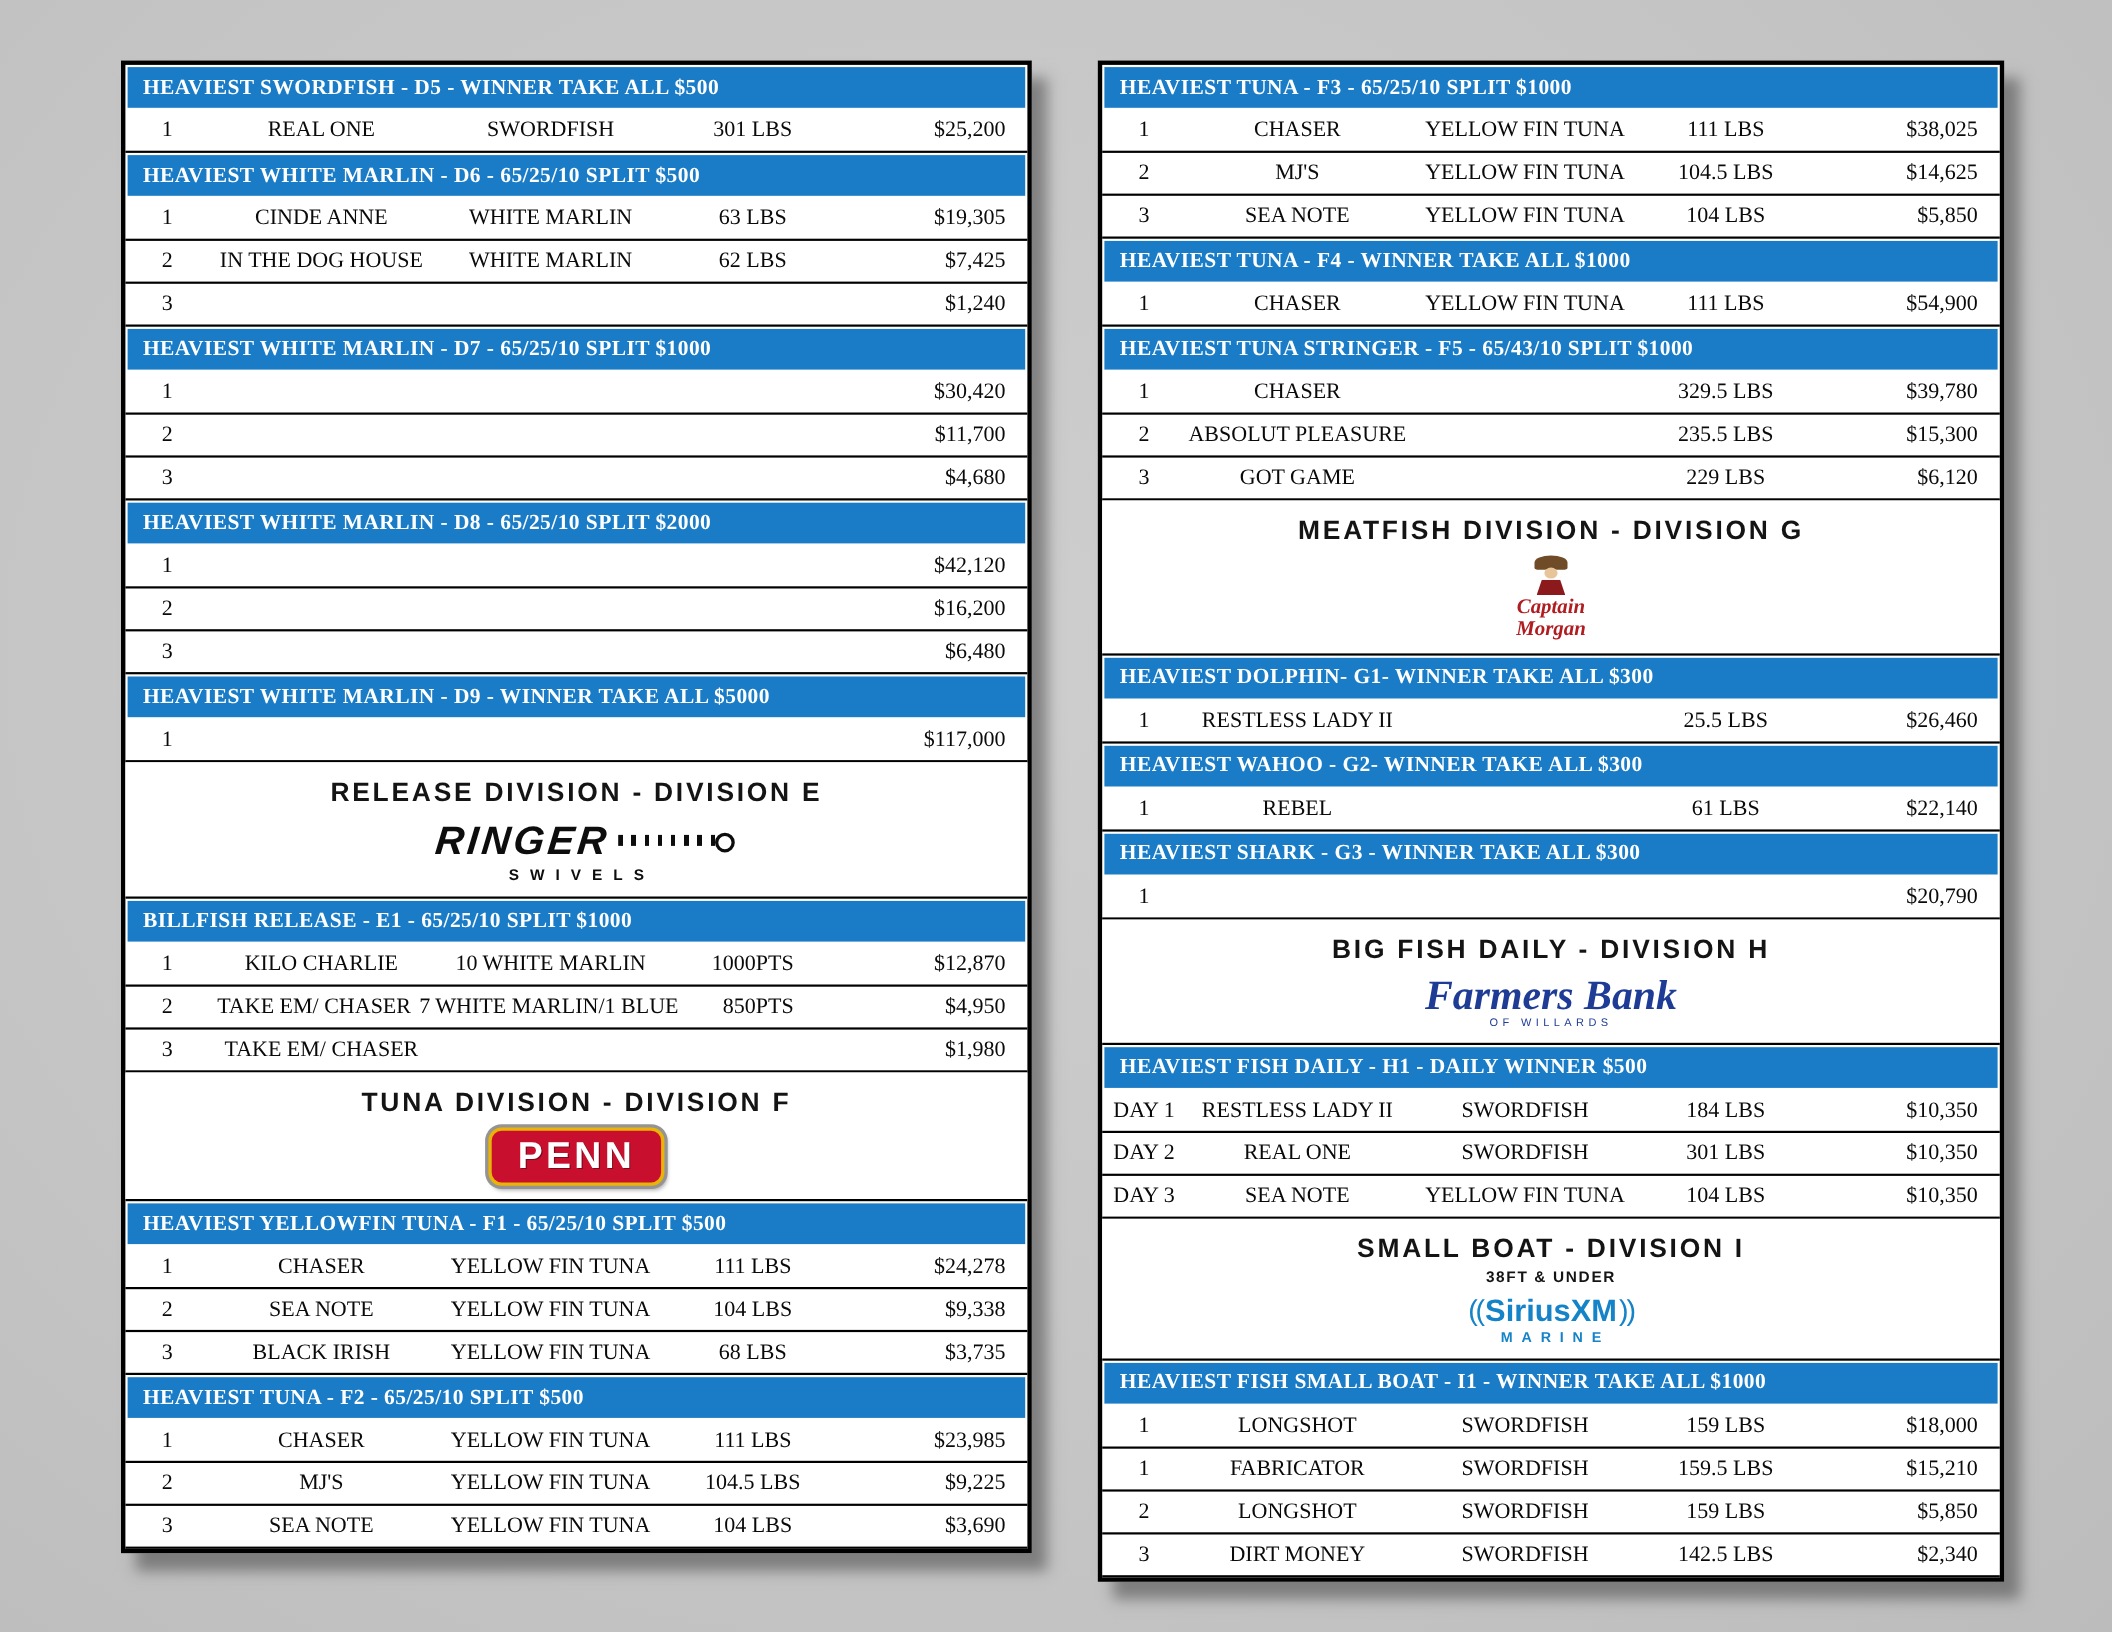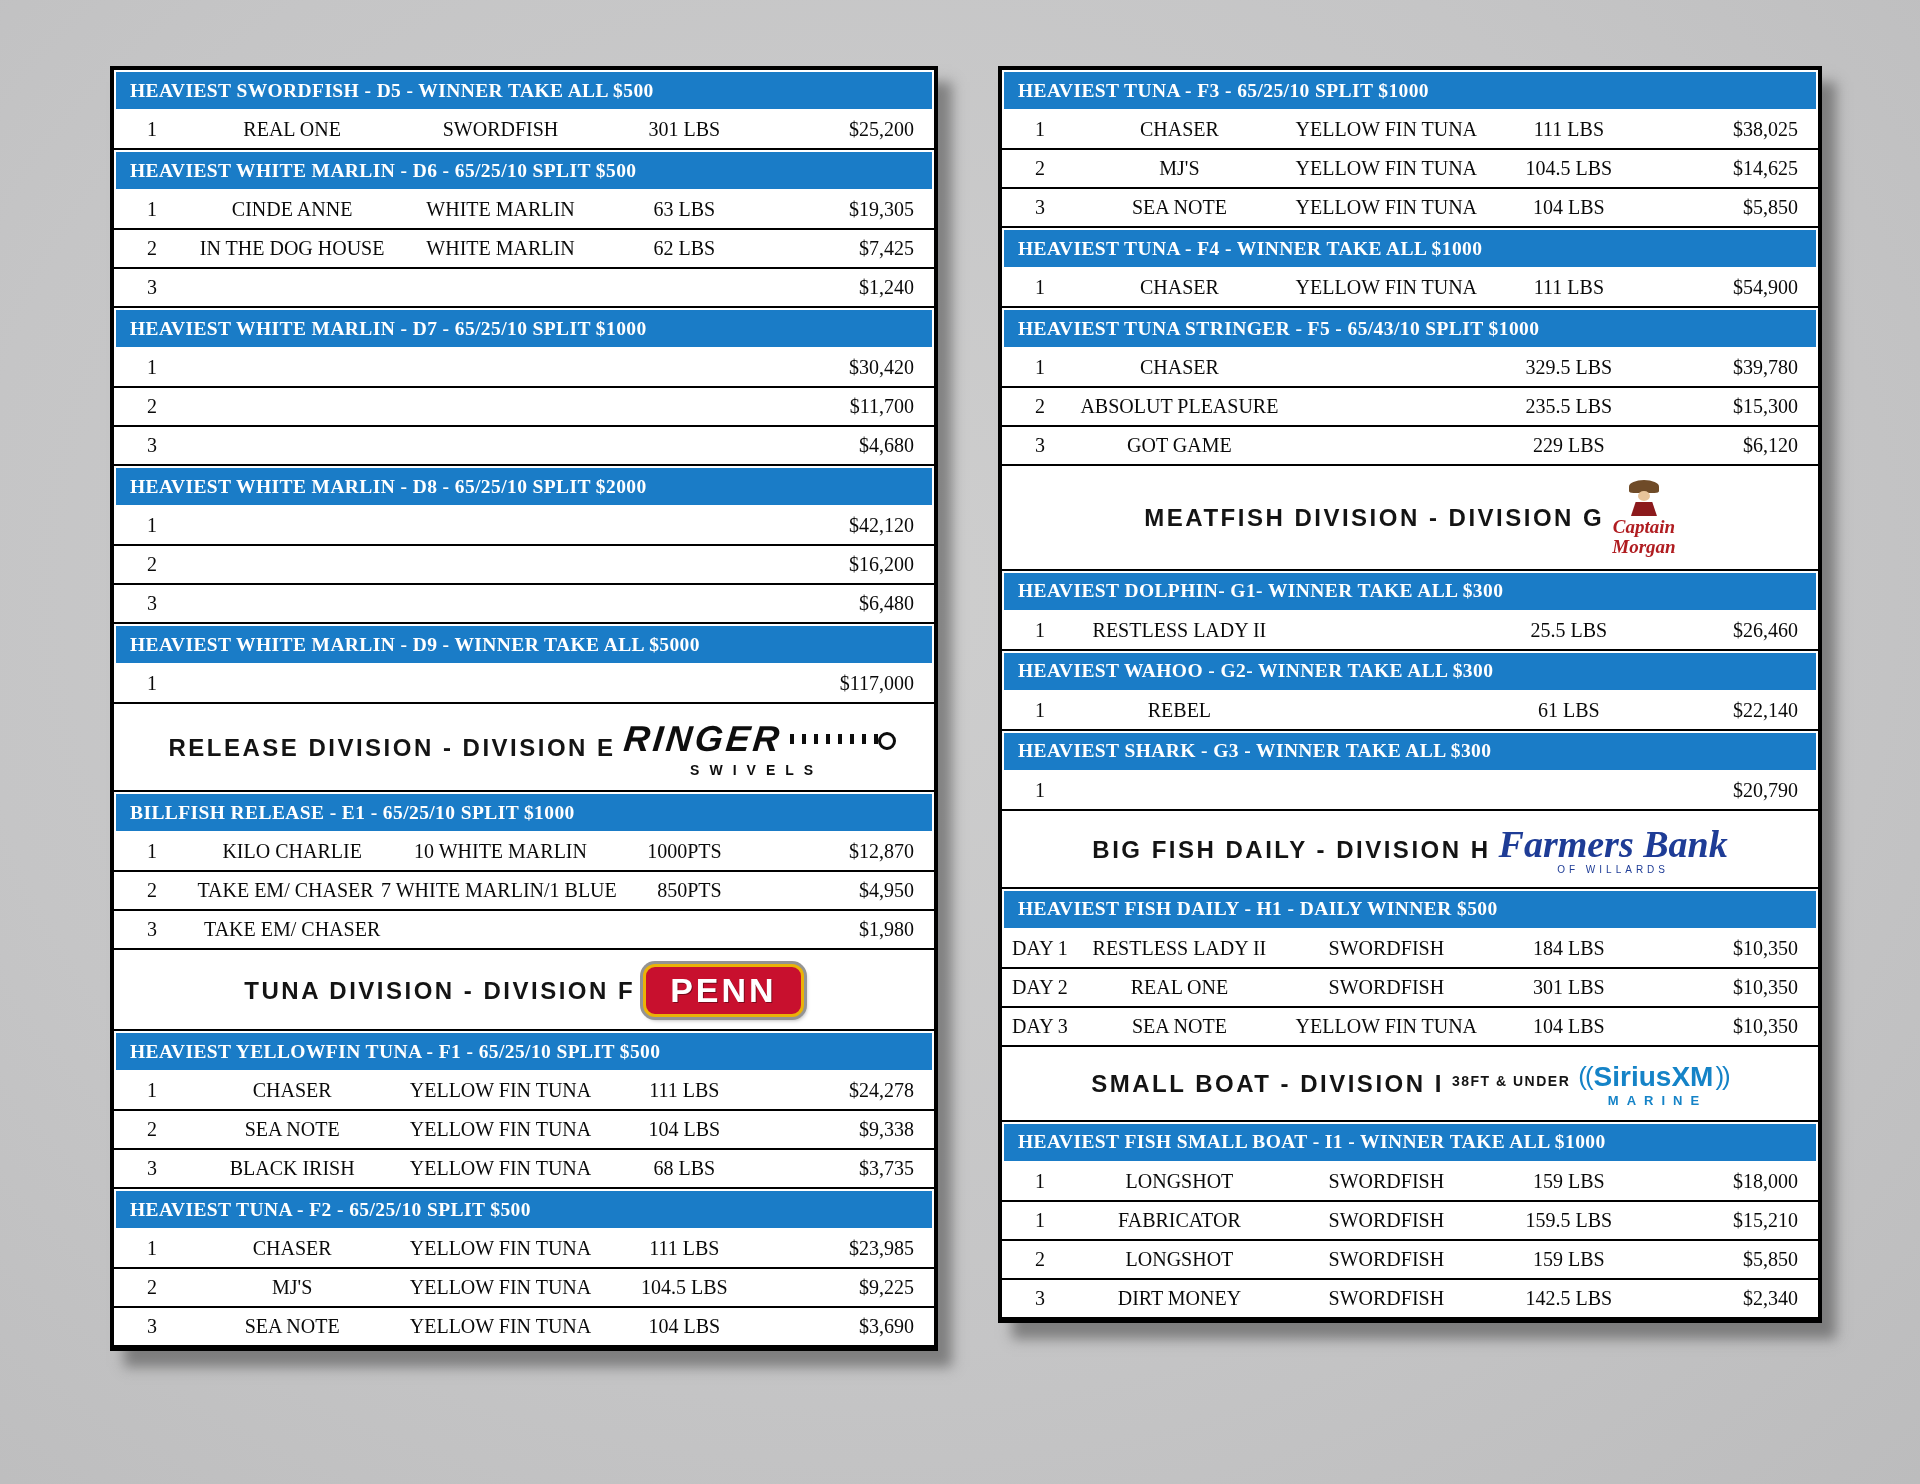--- a/index.html
+++ b/index.html
@@ -8,21 +8,21 @@
     font-family:"Liberation Serif", serif;
     overflow:hidden;
   }
   .stage {
     position:relative;
     width:1920px; height:1484px;
     background:radial-gradient(ellipse at 45% 40%, #cecece 0%, #c5c5c6 60%, #bcbcbd 100%);
   }
   .panel {
     position:absolute;
-    top:66px;
+    top:55px;
     background:#ffffff;
     border:4px solid #000;
     box-shadow:14px 16px 12px rgba(70,70,70,0.55);
     display:flex;
     flex-direction:column;
   }
   .panel-left  { left:110px; width:828px; }
   .panel-right { left:998px; width:824px; }
 
   .hdr {
@@ -45,21 +45,21 @@
     height:39px;
     border-bottom:2px solid #000;
     font-size:20px;
     color:#0a0a0a;
   }
   .cell { text-align:center; white-space:nowrap; }
   .cell-prize { text-align:right; padding-right:20px; }
 
   .division {
     display:flex;
-    flex-direction:row;
+    flex-direction:column;
     align-items:center;
     justify-content:center;
     padding:14px 0 12px;
     gap:8px;
     border-bottom:2px solid #000;
     background:#fff;
   }
   .division-title {
     font-family:"Liberation Sans", sans-serif;
     font-weight:600;

